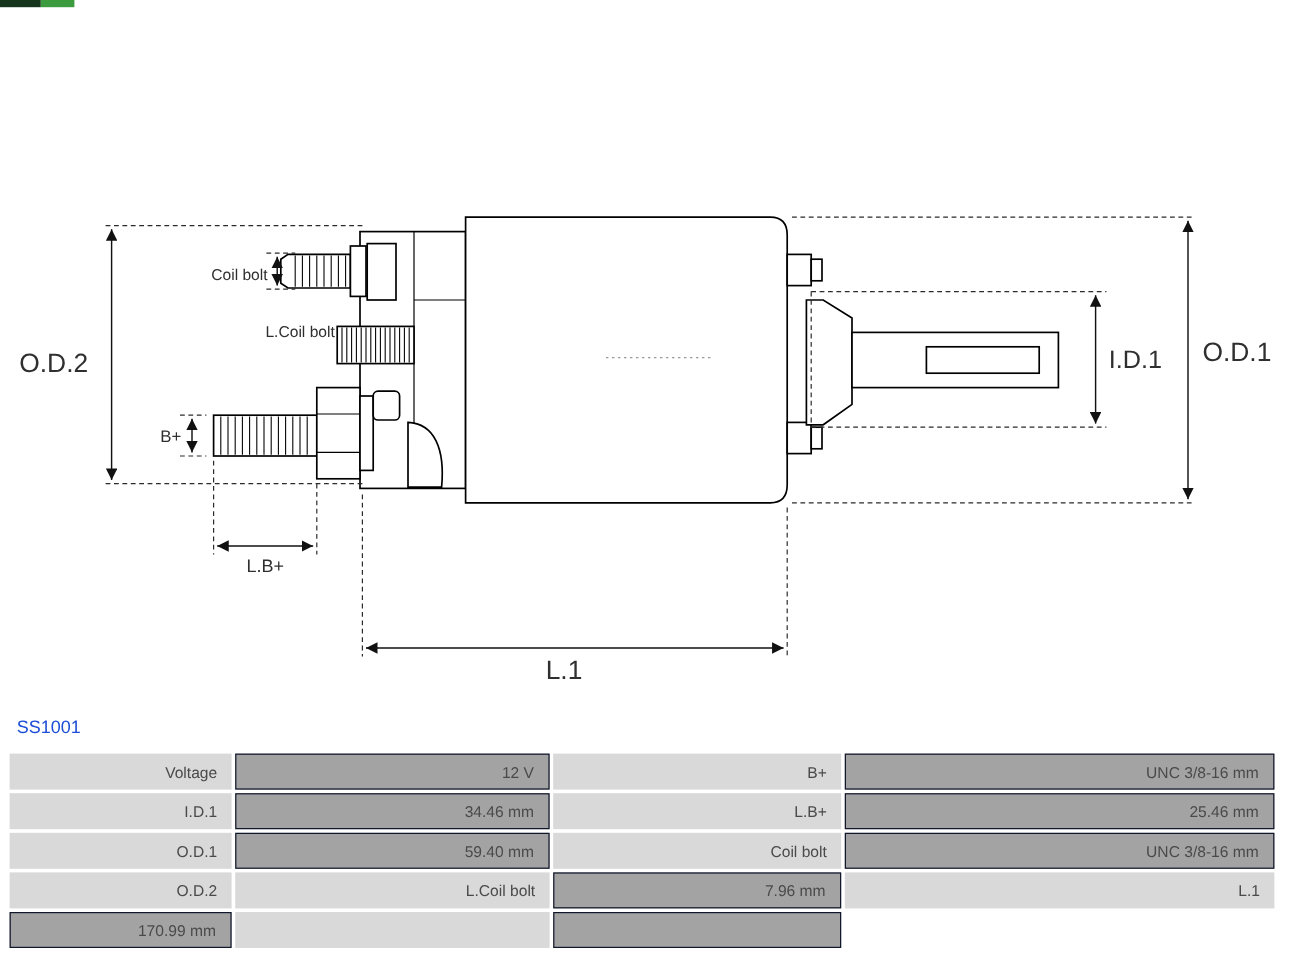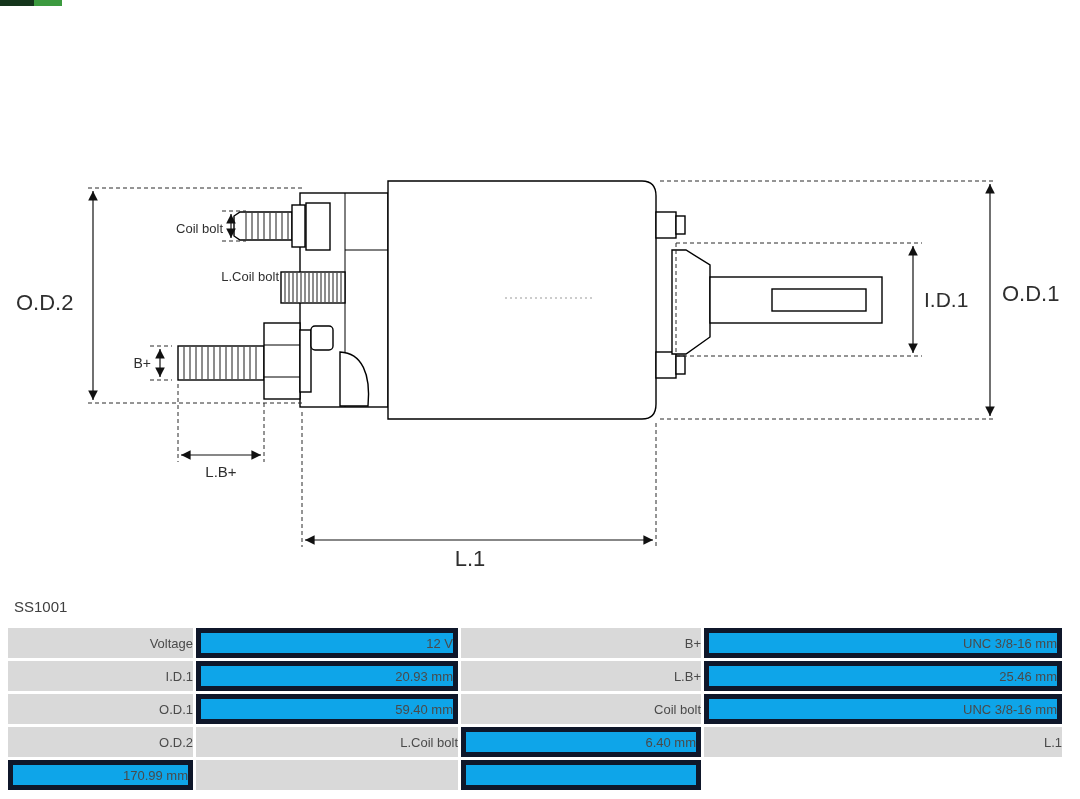--- a/index.html
+++ b/index.html
@@ -20,30 +20,30 @@
   .dim    { stroke: #2b2b2b; stroke-width: 1; fill: none; stroke-dasharray: 4 3; }
   .arrline{ stroke: #111; stroke-width: 1.2; fill: none; }
   .center { stroke: #999; stroke-width: 1; stroke-dasharray: 2 3; }
   text    { fill: #2f2f2f; }
   .t-big   { font-size: 22px; }
   .t-id    { font-size: 21px; }
   .t-med   { font-size: 15px; }
   .t-small { font-size: 13px; }
   .t-bp    { font-size: 14px; }
 
-  .part-number { position: absolute; top: 598px; left: 14px; font-size: 15px; color: #404040; }
+  .part-number { position: absolute; top: 598px; left: 14px; font-size: 15px; color: #1d4ed8; }
 
   .spec-table {
     position: absolute; top: 628px; left: 8px; width: 1054px;
     display: grid; grid-template-columns: 185px 262px 240px 1fr;
     gap: 3px; font-size: 13px; color: #4a4a4a;
   }
-  .cell { height: 30px; display: flex; align-items: center; justify-content: flex-end; padding: 0 0; }
+  .cell { height: 30px; display: flex; align-items: center; justify-content: flex-end; padding: 0 12px; }
   .cell.label { background: #d9d9d9; }
-  .cell.value { background: #0ea5e9; border: 5px solid #0f172a; text-align: center; }
+  .cell.value { background: #a3a3a3; border: 1px solid #0f172a; text-align: center; }
 </style>
 </head>
 <body>
 
 <div class="page">
 
   <div class="logo-fragment">
     <div class="logo-dark"></div>
     <div class="logo-green"></div>
   </div>
@@ -198,32 +198,32 @@
   <div class="part-number">SS1001</div>
 
   <div class="spec-table">
 
     <div class="cell label">Voltage</div>
     <div class="cell value">12 V</div>
     <div class="cell label">B+</div>
     <div class="cell value">UNC 3/8-16 mm</div>
 
     <div class="cell label">I.D.1</div>
-    <div class="cell value">20.93 mm</div>
+    <div class="cell value">34.46 mm</div>
     <div class="cell label">L.B+</div>
     <div class="cell value">25.46 mm</div>
 
     <div class="cell label">O.D.1</div>
     <div class="cell value">59.40 mm</div>
     <div class="cell label">Coil bolt</div>
     <div class="cell value">UNC 3/8-16 mm</div>
 
     <div class="cell label">O.D.2</div>
     <div class="cell label">L.Coil bolt</div>
-    <div class="cell value">6.40 mm</div>
+    <div class="cell value">7.96 mm</div>
 
     <div class="cell label">L.1</div>
     <div class="cell value">170.99 mm</div>
     <div class="cell label"></div>
     <div class="cell value"></div>
   </div>
 
 </div>
 
 </body></html>

